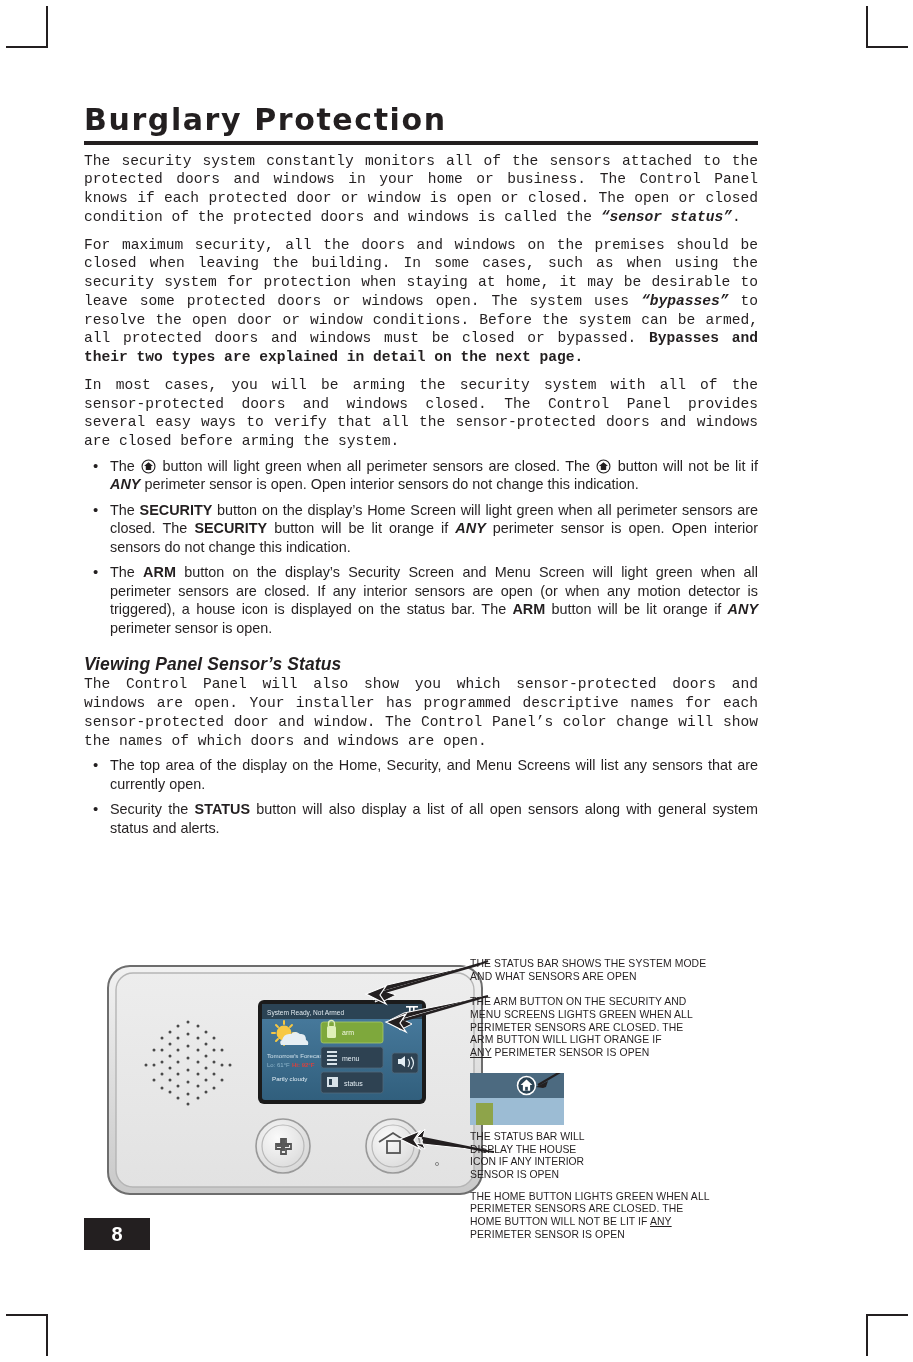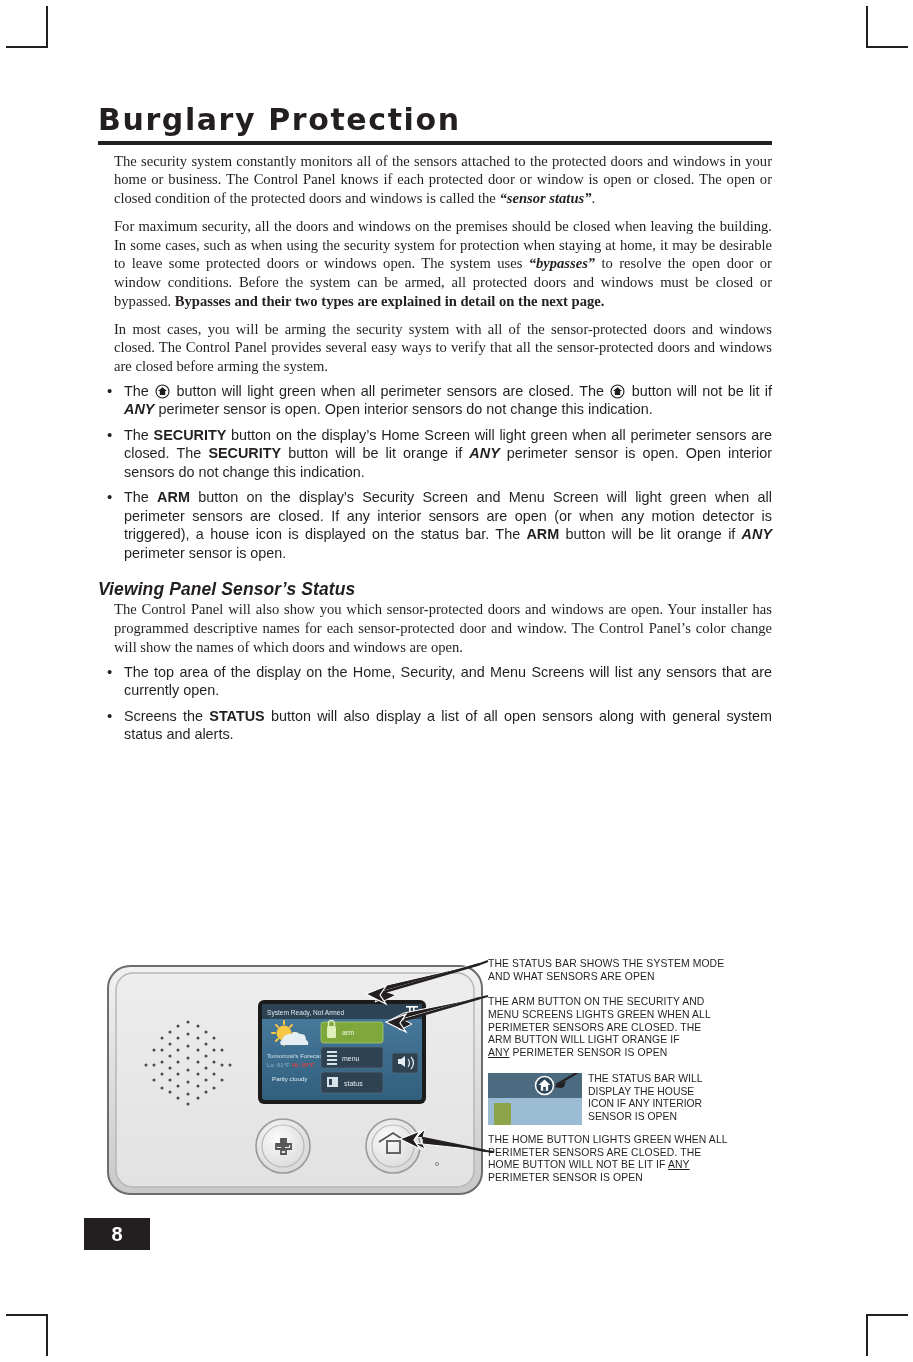--- a/index.html
+++ b/index.html
@@ -8,40 +8,40 @@
     font-family:"Liberation Sans",sans-serif;color:#231f20;overflow:hidden;
   }
   .page{position:absolute;inset:0;}
 
   
   .cropmark{position:absolute;background:#231f20;}
   .cm-v{width:2px;height:42px;}
   .cm-h{height:2px;width:42px;}
 
   
-  .content{position:absolute;left:98px;top:104px;width:674px;}
+  .content{position:absolute;left:84px;top:104px;width:674px;}
 
   h1.title{
     font-family:"DejaVu Sans",sans-serif;
     font-size:30px;font-weight:bold;letter-spacing:1.6px;
     margin:0;padding:0 0 3px 0;line-height:1.05;color:#231f20;
   }
   .rule{height:4px;background:#231f20;margin:2px 0 7px 0;}
 
   h2.sub{
     font-family:"Liberation Sans",sans-serif;
     font-size:17.5px;font-style:italic;font-weight:bold;
     margin:0 0 1px 0;line-height:1.15;letter-spacing:.1px;
   }
   h2.sub.spaced{margin-top:17px;}
 
   p.body{
-    font-size:14.6px;line-height:1.285;margin:0 0 9px 16px;
+    font-size:14.6px;line-height:1.285;margin:0 0 9px 0;
     text-align:justify;text-justify:inter-word;
-    font-family:Liberation Serif, serif;
+    font-family:Liberation Mono, monospace;
     font-stretch:condensed;
   }
   p.body.tight{margin-bottom:2px;}
   b.bd{font-weight:bold;}
   i.it{font-style:italic;font-weight:bold;}
 
   ul.bullets{margin:6px 0 0 0;padding:0;list-style:none;}
   ul.bullets li{
     position:relative;padding-left:26px;margin-bottom:7px;
     font-size:14.4px;line-height:1.285;text-align:justify;
@@ -53,30 +53,30 @@
 
   
   .ico-home{
     display:inline-block;width:15px;height:15px;vertical-align:-3px;
     margin:0 1px;
   }
 
   
   .figure{position:absolute;left:84px;top:930px;width:700px;height:290px;}
   .panel-wrap{position:absolute;left:22px;top:10px;}
-  .callouts{position:absolute;left:404px;top:28px;width:300px;}
+  .callouts{position:absolute;left:386px;top:28px;width:300px;}
   .callout{
     font-family:"Liberation Sans",sans-serif;
     font-size:10.4px;line-height:1.22;letter-spacing:.1px;
     color:#231f20;margin:0 0 13px 0;
   }
   .callout u{text-decoration:underline;}
   .callout.last{margin-bottom:0;}
 
-  .inset-row{display:flex;align-items:flex-start;gap:6px;margin:6px 0 9px 0;}
+  .inset-row{display:flex;align-items:flex-start;gap:6px;margin:6px 0 9px 0;flex-direction:column;}
   .inset-img{
     width:94px;height:52px;flex:0 0 auto;position:relative;overflow:hidden;
     background:#9cbcd4;
   }
   .inset-img .bar{position:absolute;left:0;top:0;width:100%;height:25px;background:#4c6a80;}
   .inset-img .green{position:absolute;left:6px;top:30px;width:17px;height:22px;background:#8ea44a;}
   .inset-img .hicon{position:absolute;left:46px;top:2px;width:21px;height:21px;}
   .inset-text{font-size:10.4px;line-height:1.22;}
 
   
@@ -130,21 +130,21 @@
         <span>The </span><b class="bd">ARM</b><span> button on the display’s Security Screen and Menu Screen will light green when all perimeter sensors are closed. If any interior sensors are open (or when any motion detector is triggered), a house icon is displayed on the status bar. The </span><b class="bd">ARM</b><span> button will be lit orange if </span><i class="it">ANY</i><span> perimeter sensor is open.</span>
       </li>
     </ul>
 
     <h2 class="sub spaced">Viewing Panel Sensor’s Status</h2>
     <p class="body tight">The Control Panel will also show you which sensor-protected doors and windows are open. Your installer has programmed descriptive names for each sensor-protected door and window. The Control Panel’s color change will show the names of which doors and windows are open.</p>
 
     <ul class="bullets">
       <li>The top area of the display on the Home, Security, and Menu Screens will list any sensors that are currently open.</li>
       <li>
-        <span>Screens the </span><b class="bd">STATUS</b><span> button will also display a list of all open sensors along with general system status and alerts.</span>
+        <span>Security the </span><b class="bd">STATUS</b><span> button will also display a list of all open sensors along with general system status and alerts.</span>
       </li>
     </ul>
   </div>
 
   <div class="figure">
 
     <div class="panel-wrap">
       <svg width="380" height="270" viewBox="0 0 380 270">
         <defs>
           <linearGradient id="bezel" x1="0" y1="0" x2="0" y2="1">

